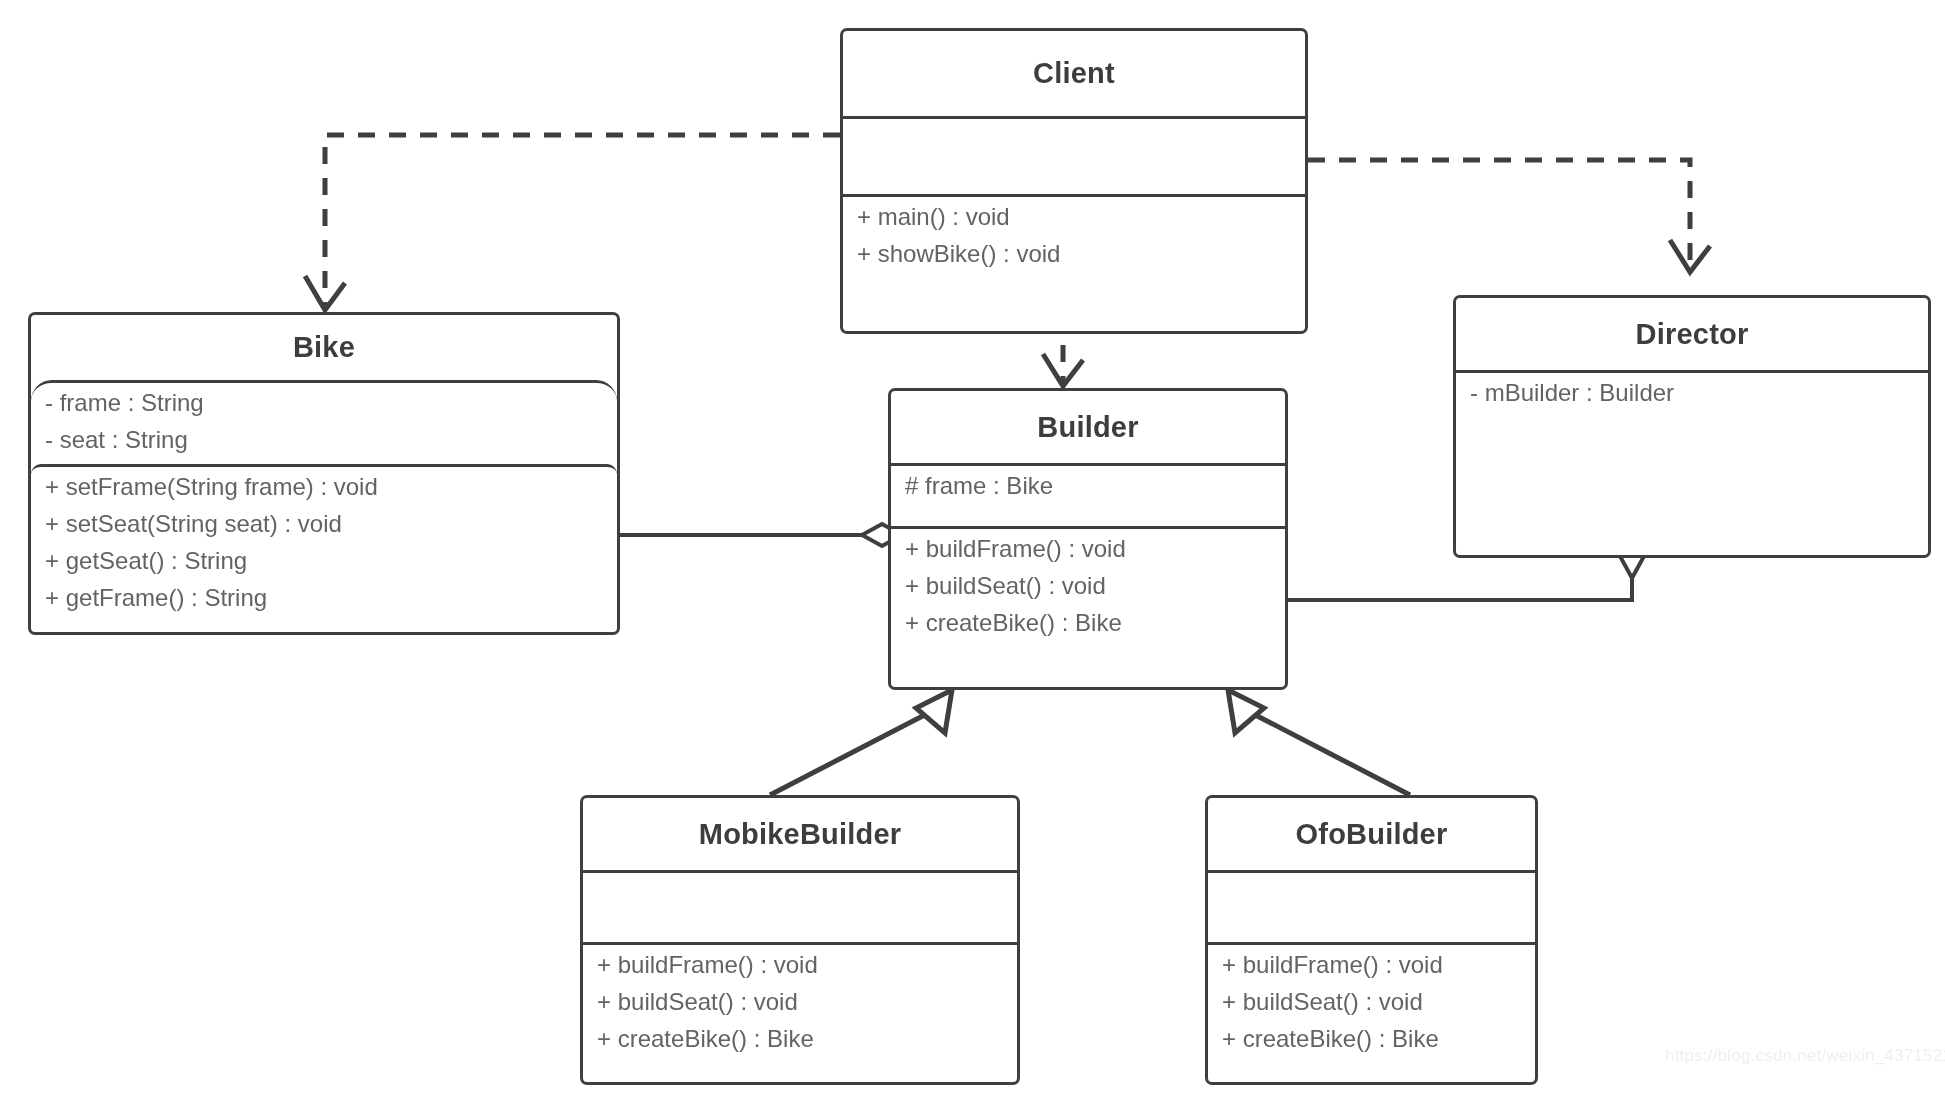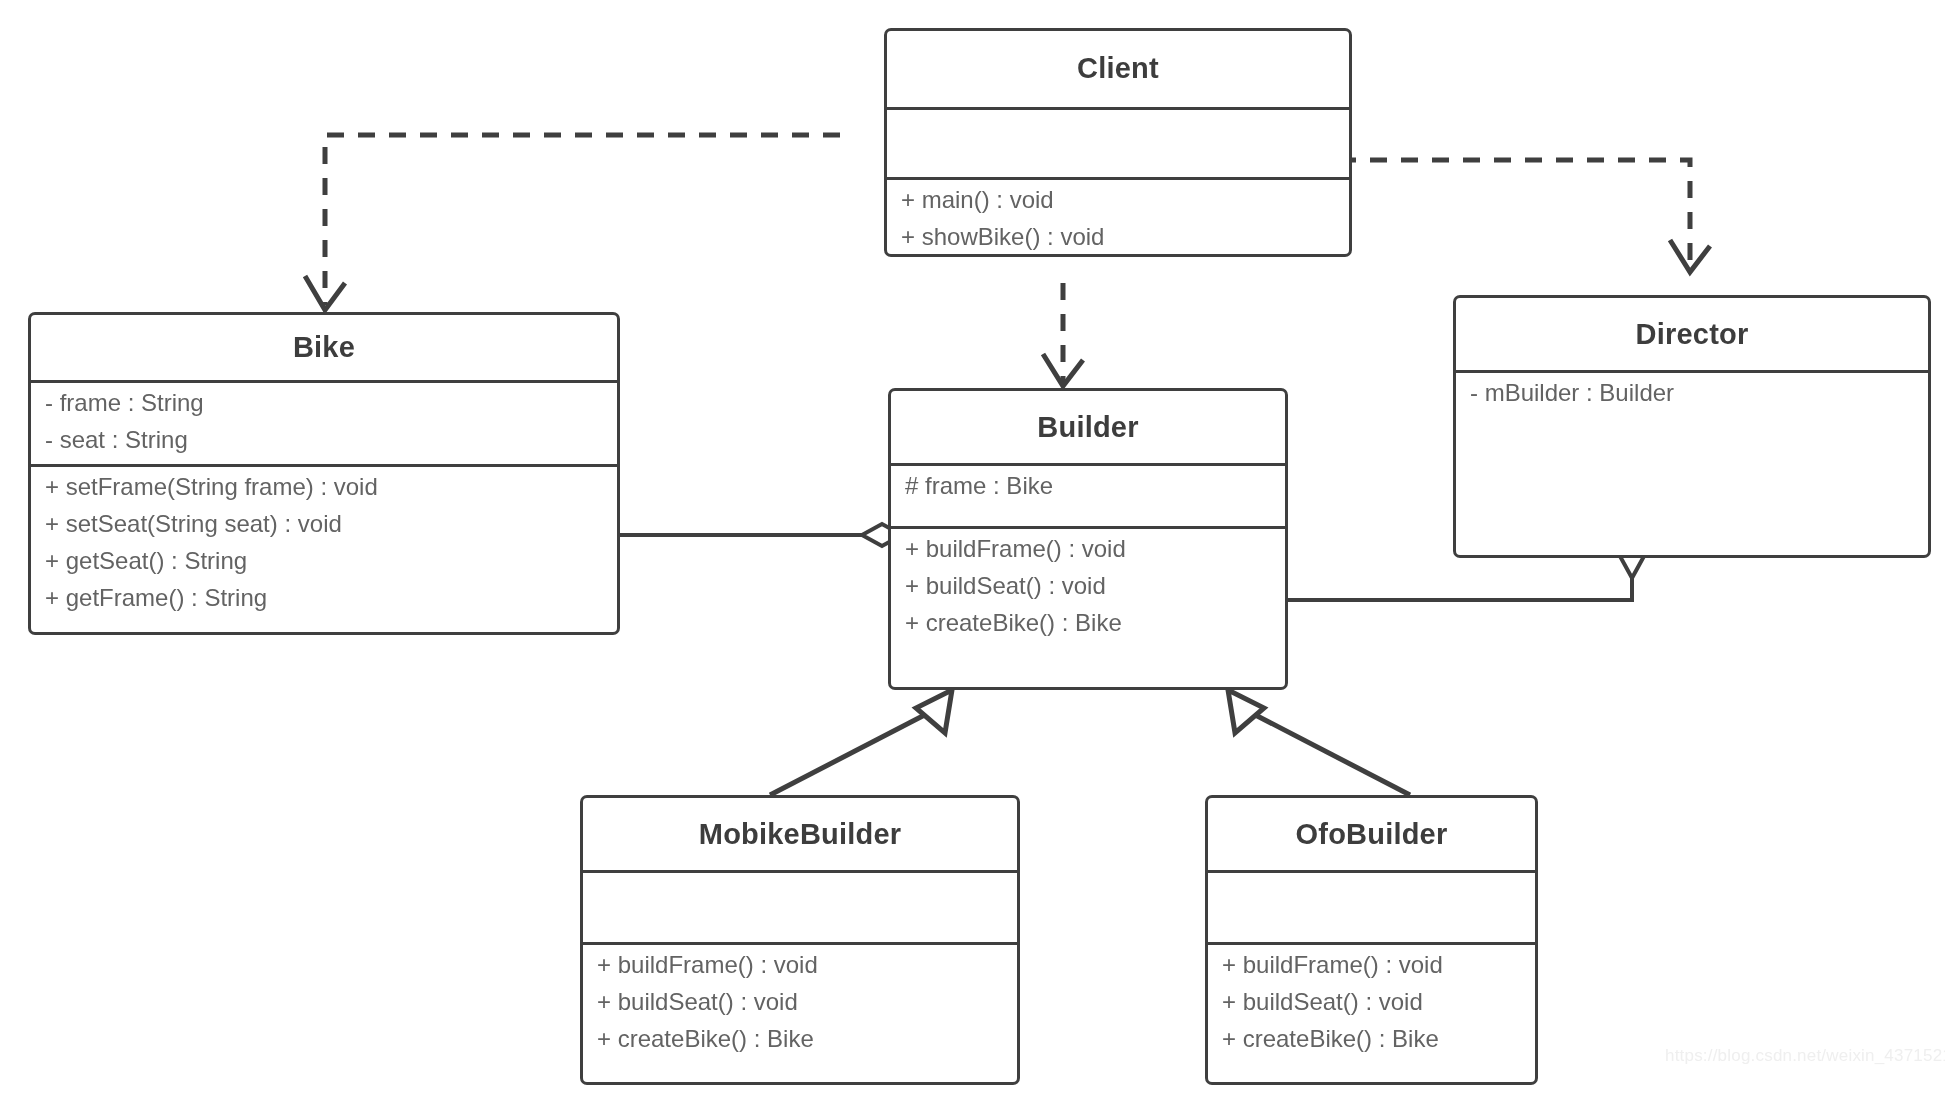--- a/index.html
+++ b/index.html
@@ -69,29 +69,29 @@
     padding: 1px 0 0 14px;
   }
   .member {
     color: #636363;
     font-size: 24px;
     line-height: 37px;
     white-space: nowrap;
   }
 
   
-  #class-client   { left: 884px;  top: 28px;  width: 468px; height: 229px; }
+  #class-client   { left: 840px;  top: 28px;  width: 468px; height: 306px; }
   #class-client .c-name  { height: 85px; }
   #class-client .c-attrs { height: 78px; }
   #class-client .c-ops   { height: 86px; }
 
   #class-bike     { left: 28px;   top: 312px; width: 592px; height: 323px; }
   #class-bike .c-name  { height: 68px; }
-  #class-bike .c-attrs { height: 88px; }
-  #class-bike .c-ops   { height: 177px; }
+  #class-bike .c-attrs { height: 88px; border-radius: 21px; }
+  #class-bike .c-ops   { height: 177px; border-radius: 10px; }
 
   #class-builder  { left: 888px;  top: 388px; width: 400px; height: 302px; }
   #class-builder .c-name  { height: 72px; }
   #class-builder .c-attrs { height: 63px; }
   #class-builder .c-ops   { height: 161px; }
 
   #class-director { left: 1453px; top: 295px; width: 478px; height: 263px; }
   #class-director .c-name  { height: 72px; }
   #class-director .c-attrs { height: 65px; }
   #class-director .c-ops   { height: 120px; }

